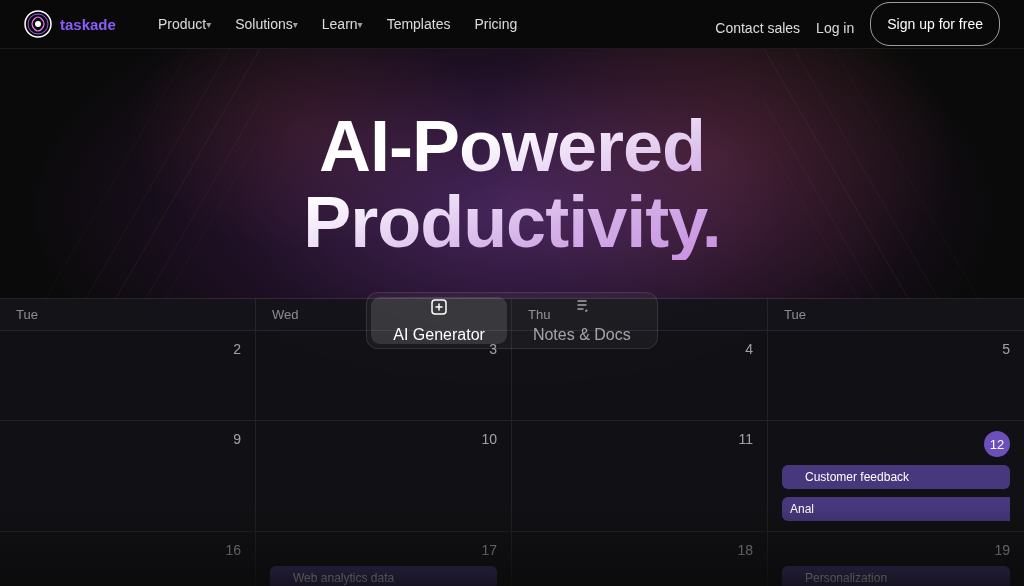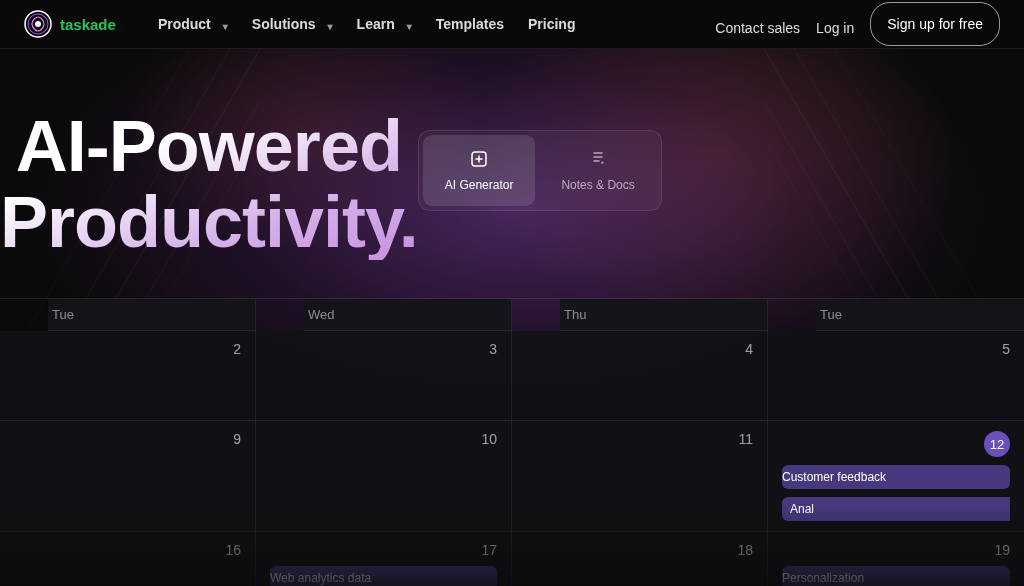--- a/index.html
+++ b/index.html
@@ -23,45 +23,44 @@
       padding: 0 24px;
       background: rgba(10,10,10,0.95);
       border-bottom: 1px solid rgba(255,255,255,0.08);
     }
     .nav-logo {
       display: flex;
       align-items: center;
       gap: 8px;
       margin-right: 32px;
       text-decoration: none;
-      color: #22c55e;
+      color: #8b5cf6;
       font-weight: 600;
       font-size: 15px;
     }
     .logo-icon {
       width: 28px;
       height: 28px;
     }
     .nav-links {
       display: flex;
       align-items: center;
       gap: 4px;
       flex: 1;
     }
     .nav-item {
       display: flex;
-      align-items: flex-end;
-      gap: 12px;
+      align-items: center;
+      gap: 0;
       padding: 6px 10px;
       font-size: 14px;
       color: rgba(255,255,255,0.85);
       cursor: pointer;
       border-radius: 6px;
       white-space: nowrap;
-      font-weight: bold;
     }
     .nav-item .chevron {
       font-size: 10px;
       opacity: 0.7;
     }
     .nav-right {
       display: flex;
       align-items: center;
       gap: 16px;
     }
@@ -112,21 +111,21 @@
       opacity: 0.25;
     }
 
     
     .hero-content {
       position: absolute;
       top: 49px;
       left: 0;
       width: 1024px;
       display: flex;
-      flex-direction: row;
+      flex-direction: column;
       align-items: center;
       z-index: 5;
     }
     .hero-headline {
       margin-top: 60px;
       text-align: center;
       font-size: 72px;
       font-weight: 700;
       line-height: 1.05;
       letter-spacing: -1px;
@@ -145,25 +144,25 @@
       background: rgba(255,255,255,0.04);
       border: 1px solid rgba(255,255,255,0.1);
       border-radius: 12px;
       padding: 4px;
     }
     .tab {
       display: flex;
       flex-direction: column;
       align-items: center;
       gap: 6px;
-      padding: 14px 22px;
+      padding: 0 22px;
       border-radius: 9px;
       cursor: pointer;
       color: rgba(255,255,255,0.6);
-      font-size: 12px;
+      font-size: 16px;
       min-width: 100px;
     }
     .tab.active {
       background: rgba(255,255,255,0.12);
       color: #fff;
     }
     .tab-icon { font-size: 18px; line-height: 1; }
 
     
     .calendar-wrapper {
@@ -172,27 +171,26 @@
       left: 0;
       width: 1024px;
       z-index: 4;
     }
     .calendar-header-row {
       display: grid;
       grid-template-columns: repeat(4, 1fr);
       border-top: 1px solid rgba(255,255,255,0.1);
     }
     .cal-day-header {
-      padding: 8px 4px;
+      padding: 8px 16px;
       font-size: 13px;
       color: rgba(255,255,255,0.5);
       background: rgba(20,20,25,0.95);
       border-right: 1px solid rgba(255,255,255,0.08);
       border-bottom: 1px solid rgba(255,255,255,0.08);
-      margin-left: 48px;
     }
     .cal-day-header:last-child { border-right: none; }
     .calendar-grid {
       display: grid;
       grid-template-columns: repeat(4, 1fr);
     }
     .cal-cell {
       background: rgba(18,18,22,0.97);
       border-right: 1px solid rgba(255,255,255,0.08);
       border-bottom: 1px solid rgba(255,255,255,0.08);
@@ -213,21 +211,21 @@
       height: 26px;
       border-radius: 50%;
       display: flex;
       align-items: center;
       justify-content: center;
       font-size: 13px;
       margin-left: auto;
     }
     .cal-event {
       margin-top: 8px;
-      padding: 5px 0;
+      padding: 5px 23px;
       border-radius: 6px;
       font-size: 12px;
       color: #fff;
       background: rgba(90,70,160,0.75);
       white-space: nowrap;
       overflow: hidden;
       text-overflow: ellipsis;
     }
     .cal-event-partial {
       margin-top: 8px;

